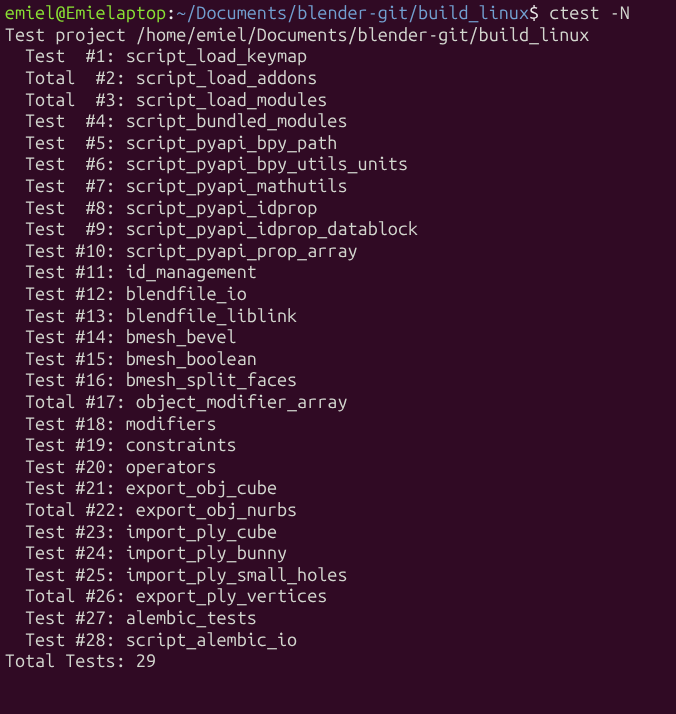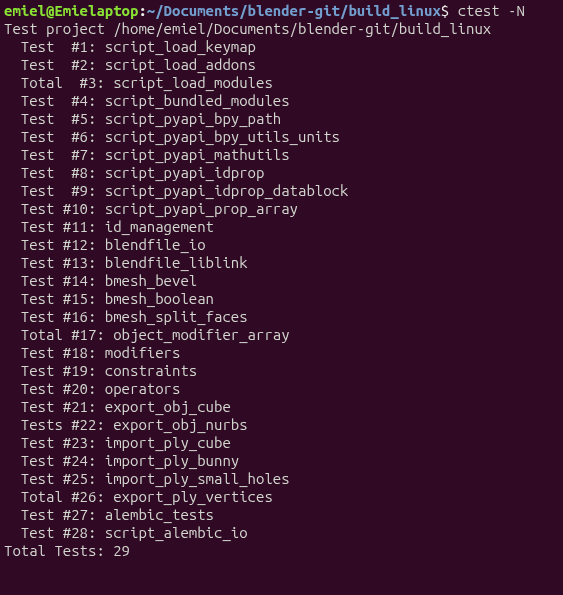--- a/index.html
+++ b/index.html
@@ -8,54 +8,54 @@
     background-color: #300a24;
     color: #d3d7cf;
     font-family: "Ubuntu Mono", "DejaVu Sans Mono", Consolas, monospace;
     font-size: 15px;
     line-height: 18px;
     width: 563px;
     height: 595px;
     box-sizing: border-box;
     overflow: hidden;
   }
-  .bold { font-weight: bold; }
+  .bold { font-weight: normal; }
   .green { color: #8ae234; }
   .blue { color: #729fcf; margin-top: 17px; }
   .white { color: #eeeeec; }
   .line { white-space: pre; }
 </style>
 </head>
 <body>
 
 <div id="terminal">
     <div class="line"><span class="bold green">emiel@Emielaptop</span><span class="bold white">:</span><span class="bold blue">~/Documents/blender-git/build_linux</span><span class="white">$ </span><span>ctest -N</span></div>
     <div class="line"><span>Test project /home/emiel/Documents/blender-git/build_linux</span></div>
     <div class="line"><span>  Test  #1: script_load_keymap</span></div>
-    <div class="line"><span>  Test  #2: script_load_addons</span></div>
+    <div class="line"><span>  Total  #2: script_load_addons</span></div>
     <div class="line"><span>  Total  #3: script_load_modules</span></div>
     <div class="line"><span>  Test  #4: script_bundled_modules</span></div>
     <div class="line"><span>  Test  #5: script_pyapi_bpy_path</span></div>
     <div class="line"><span>  Test  #6: script_pyapi_bpy_utils_units</span></div>
     <div class="line"><span>  Test  #7: script_pyapi_mathutils</span></div>
     <div class="line"><span>  Test  #8: script_pyapi_idprop</span></div>
     <div class="line"><span>  Test  #9: script_pyapi_idprop_datablock</span></div>
     <div class="line"><span>  Test #10: script_pyapi_prop_array</span></div>
     <div class="line"><span>  Test #11: id_management</span></div>
     <div class="line"><span>  Test #12: blendfile_io</span></div>
     <div class="line"><span>  Test #13: blendfile_liblink</span></div>
     <div class="line"><span>  Test #14: bmesh_bevel</span></div>
     <div class="line"><span>  Test #15: bmesh_boolean</span></div>
     <div class="line"><span>  Test #16: bmesh_split_faces</span></div>
     <div class="line"><span>  Total #17: object_modifier_array</span></div>
     <div class="line"><span>  Test #18: modifiers</span></div>
     <div class="line"><span>  Test #19: constraints</span></div>
     <div class="line"><span>  Test #20: operators</span></div>
     <div class="line"><span>  Test #21: export_obj_cube</span></div>
-    <div class="line"><span>  Tests #22: export_obj_nurbs</span></div>
+    <div class="line"><span>  Total #22: export_obj_nurbs</span></div>
     <div class="line"><span>  Test #23: import_ply_cube</span></div>
     <div class="line"><span>  Test #24: import_ply_bunny</span></div>
     <div class="line"><span>  Test #25: import_ply_small_holes</span></div>
     <div class="line"><span>  Total #26: export_ply_vertices</span></div>
     <div class="line"><span>  Test #27: alembic_tests</span></div>
     <div class="line"><span>  Test #28: script_alembic_io</span></div>
     <div class="line"><span></span></div>
     <div class="line"><span>Total Tests: 29</span></div>
   </div>
 

